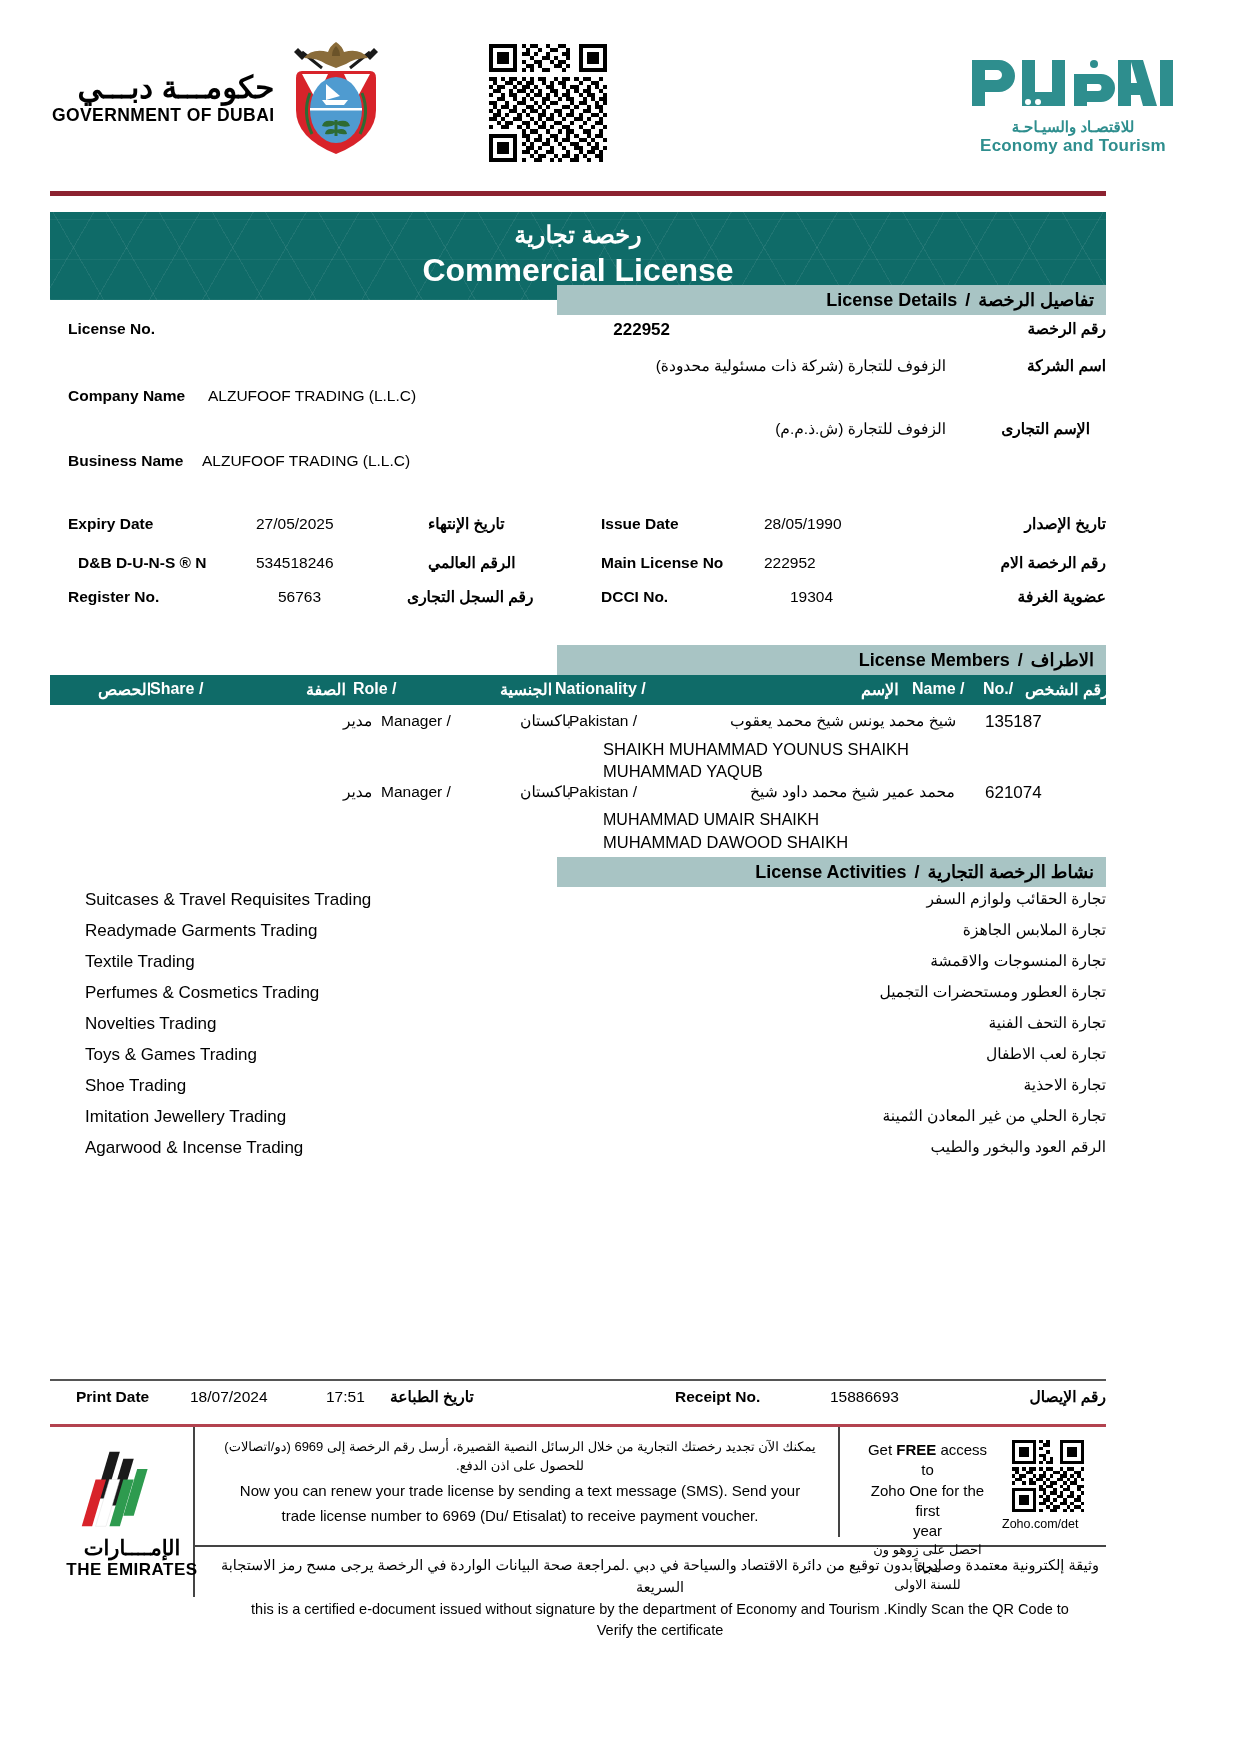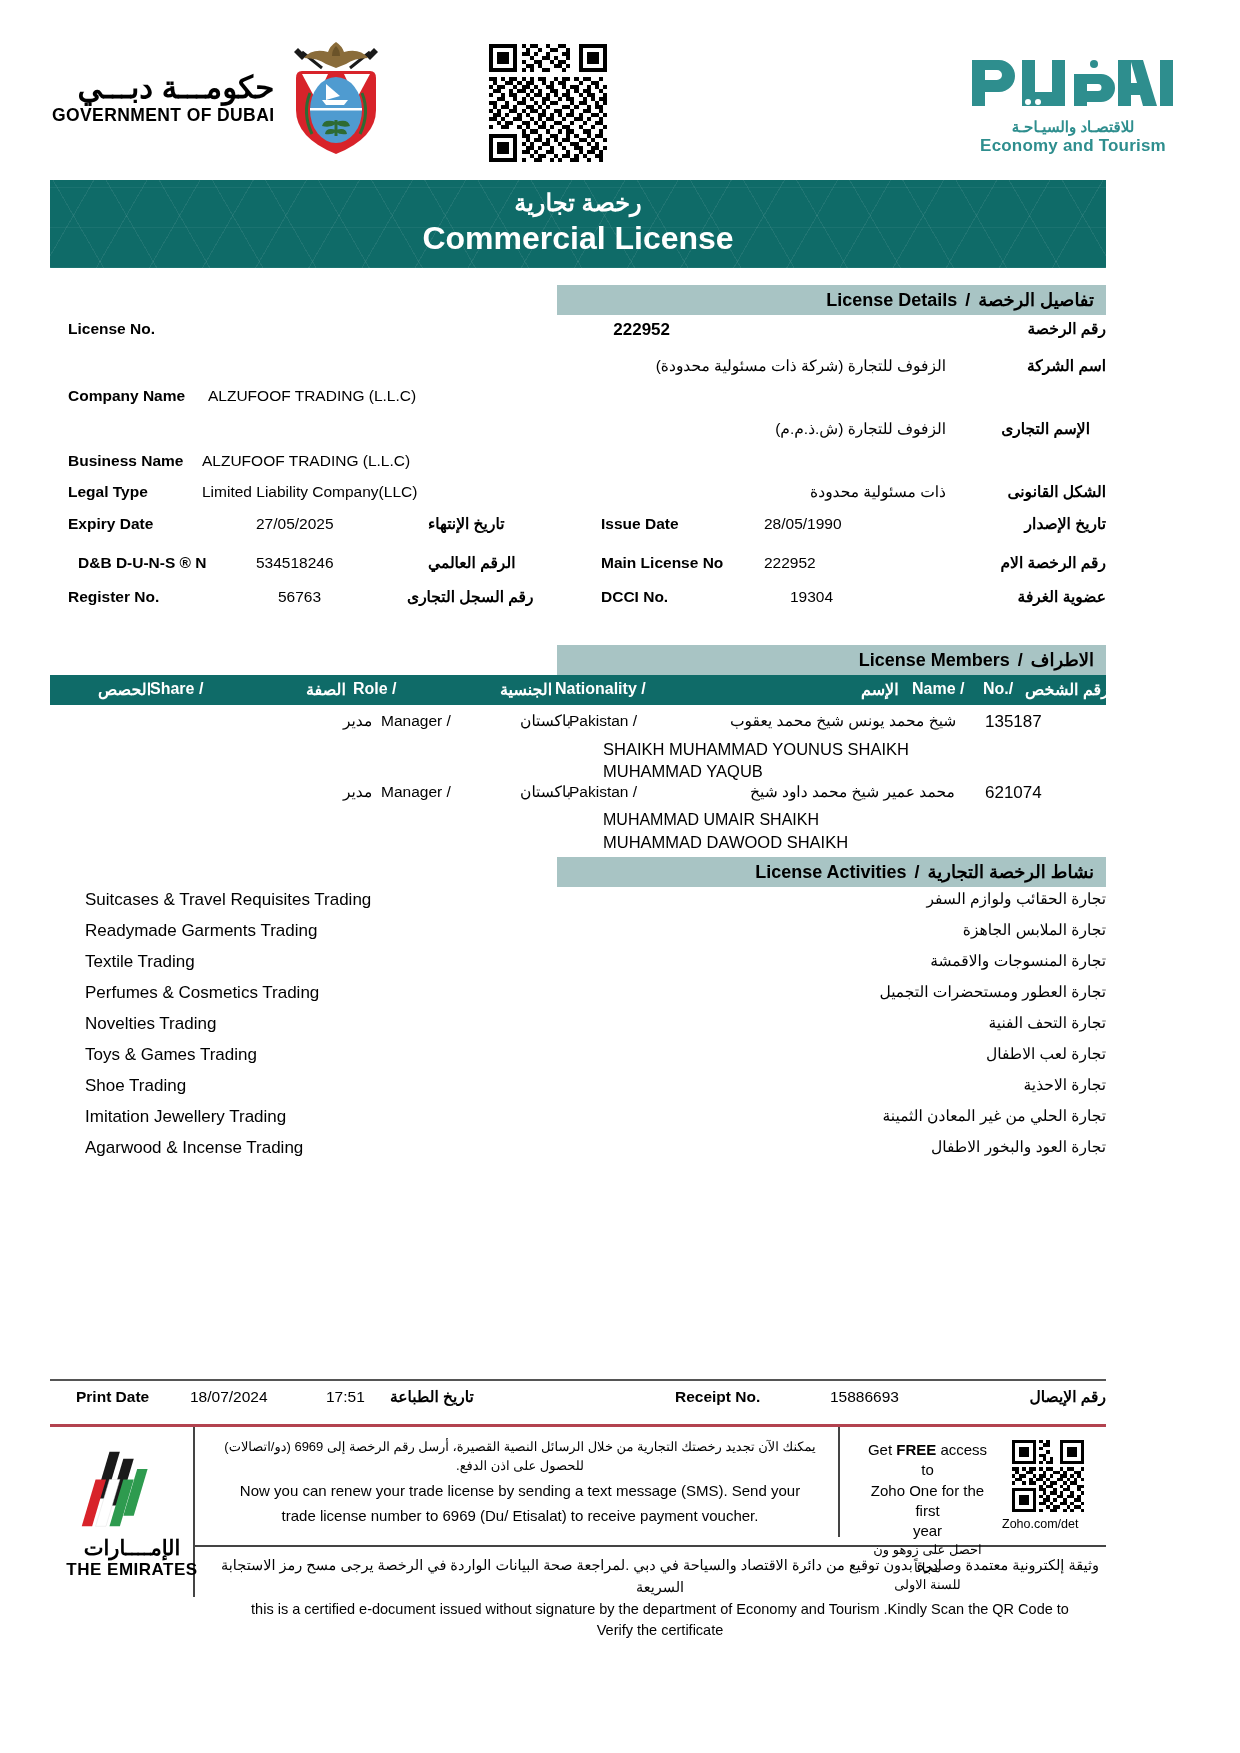--- a/index.html
+++ b/index.html
@@ -85,21 +85,21 @@
 
   
   .redline {
     position: absolute;
     left: 50px; top: 191px;
     width: 1056px; height: 5px;
     background: #8c2230;
   }
   .banner {
     position: absolute;
-    left: 50px; top: 180px;
+    left: 50px; top: 212px;
     width: 1056px; height: 88px;
     background:
       repeating-linear-gradient(60deg, rgba(255,255,255,.07) 0 1px, transparent 1px 46px),
       repeating-linear-gradient(-60deg, rgba(255,255,255,.07) 0 1px, transparent 1px 46px),
       repeating-linear-gradient(0deg, rgba(255,255,255,.05) 0 1px, transparent 1px 40px),
       #0f6b68;
     color: #ffffff;
     text-align: center;
   }
   .banner-ar {
@@ -568,26 +568,20 @@
   <div class="row" style="top:420px;">
     <span class="val-ar" style="right:160px;">الزفوف للتجارة (ش.ذ.م.م)</span>
     <span class="lbl-ar" style="right:16px;">الإسم التجارى</span>
   </div>
 
   <div class="row" style="top:452px;">
     <span class="lbl-en" style="left:18px;">Business Name</span>
     <span class="val-en" style="left:152px;">ALZUFOOF TRADING (L.L.C)</span>
   </div>
 
-  <div class="row" style="top:483px;">
-    <span class="lbl-en" style="left:18px;">Legal Type</span>
-    <span class="val-en" style="left:152px;">Limited Liability Company(LLC)</span>
-    <span class="val-ar" style="right:160px;">ذات مسئولية محدودة</span>
-    <span class="lbl-ar" style="right:0;">الشكل القانونى</span>
-  </div>
 
   <div class="row" style="top:515px;">
     <span class="lbl-en" style="left:18px;">Expiry Date</span>
     <span class="val-en" style="left:206px;">27/05/2025</span>
     <span class="lbl-ar" style="left:378px;">تاريخ الإنتهاء</span>
     <span class="lbl-en" style="left:551px;">Issue Date</span>
     <span class="val-en" style="left:714px;">28/05/1990</span>
     <span class="lbl-ar" style="right:0;">تاريخ الإصدار</span>
   </div>
 
@@ -683,21 +677,21 @@
   <div class="act-row" style="top:1076px;">
     <span class="act-en">Shoe Trading</span>
     <span class="act-ar">تجارة الاحذية</span>
   </div>
   <div class="act-row" style="top:1107px;">
     <span class="act-en">Imitation Jewellery Trading</span>
     <span class="act-ar">تجارة الحلي من غير المعادن الثمينة</span>
   </div>
   <div class="act-row" style="top:1138px;">
     <span class="act-en">Agarwood &amp; Incense Trading</span>
-    <span class="act-ar">تجارة العود والبخور الاطفال</span>
+    <span class="act-ar">الرقم العود والبخور والطيب</span>
   </div>
 
   <div class="foot-line-top"></div>
 
   <div class="foot-row" style="top:1388px;">
     <span class="lbl-en" style="position:absolute; left:26px; font-weight:bold;">Print Date</span>
     <span style="position:absolute; left:140px;">18/07/2024</span>
     <span style="position:absolute; left:276px;">17:51</span>
     <span style="position:absolute; left:340px; font-weight:bold; direction:rtl;">تاريخ الطباعة</span>
     <span style="position:absolute; left:625px; font-weight:bold;">Receipt No.</span>

